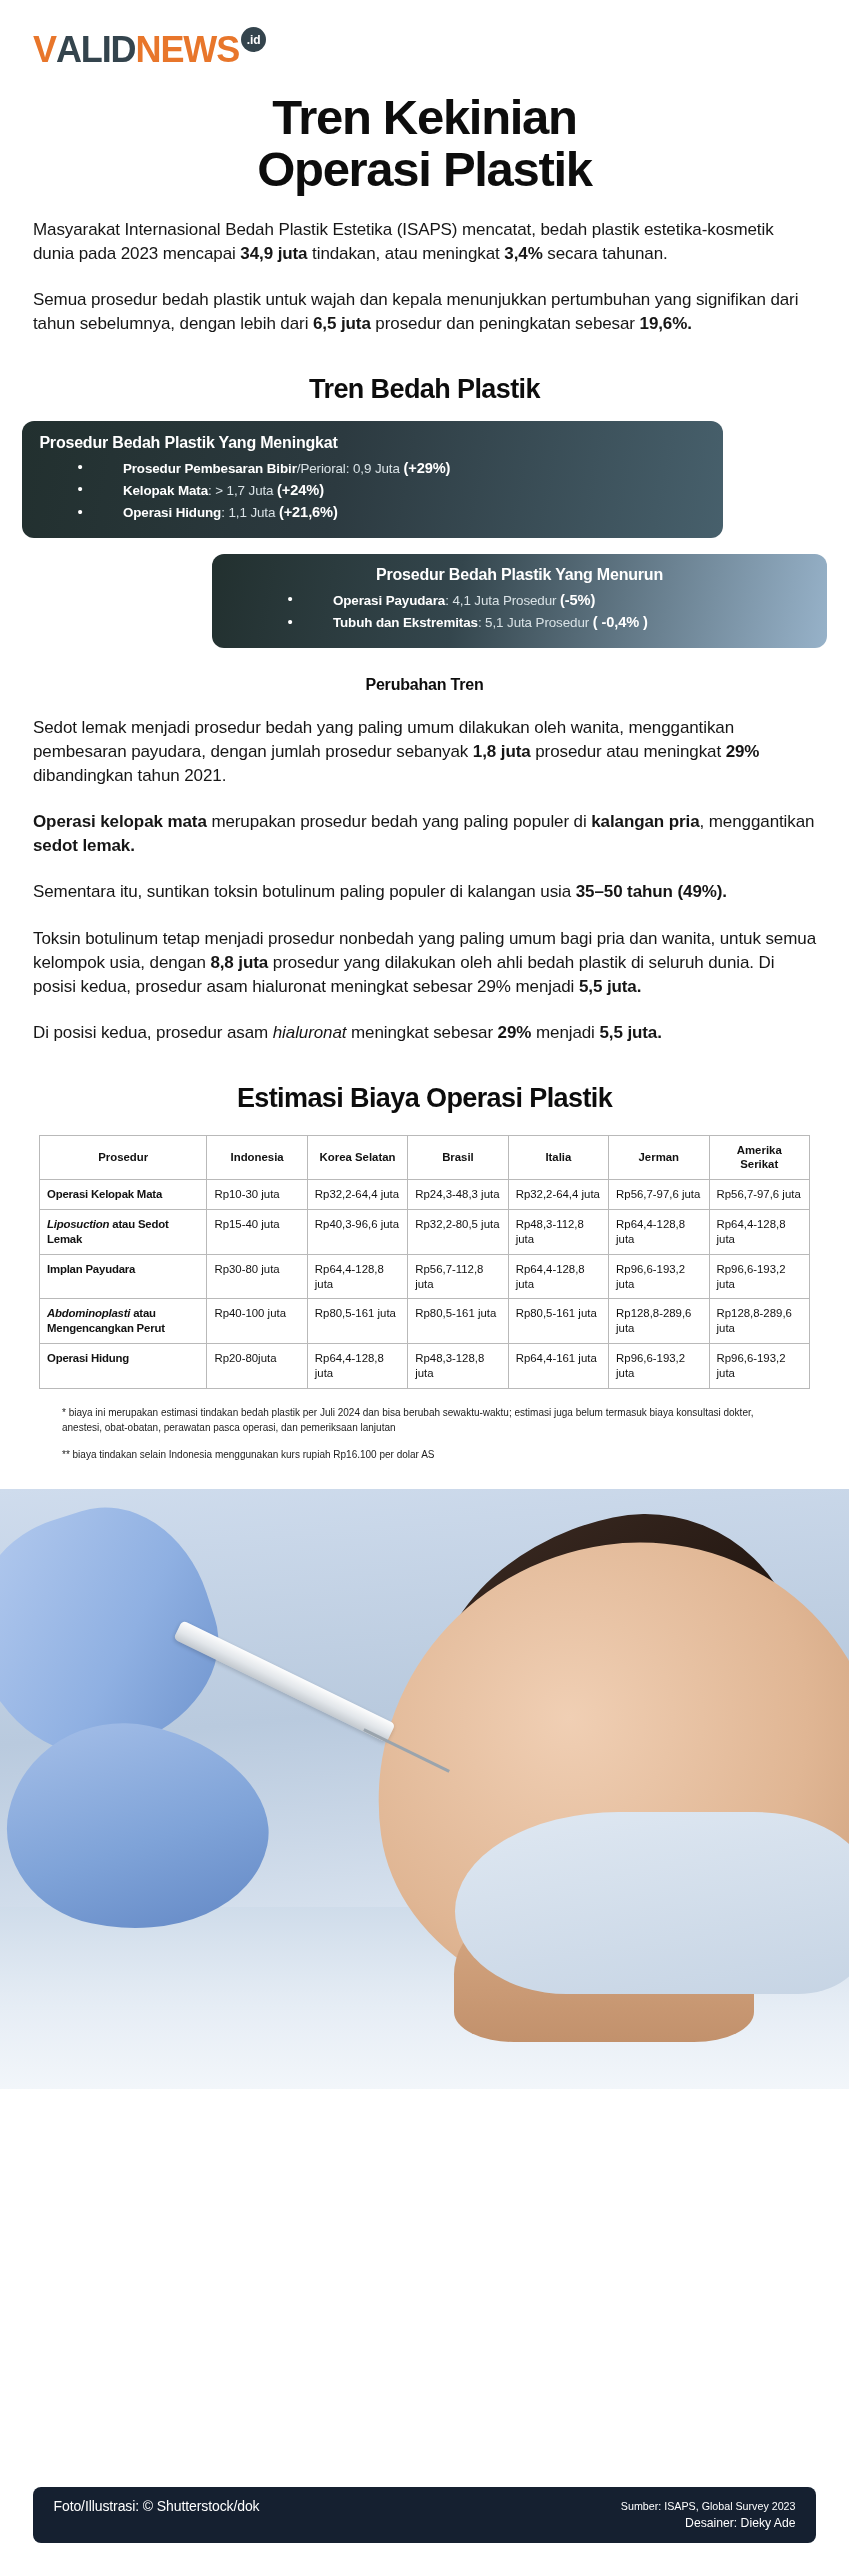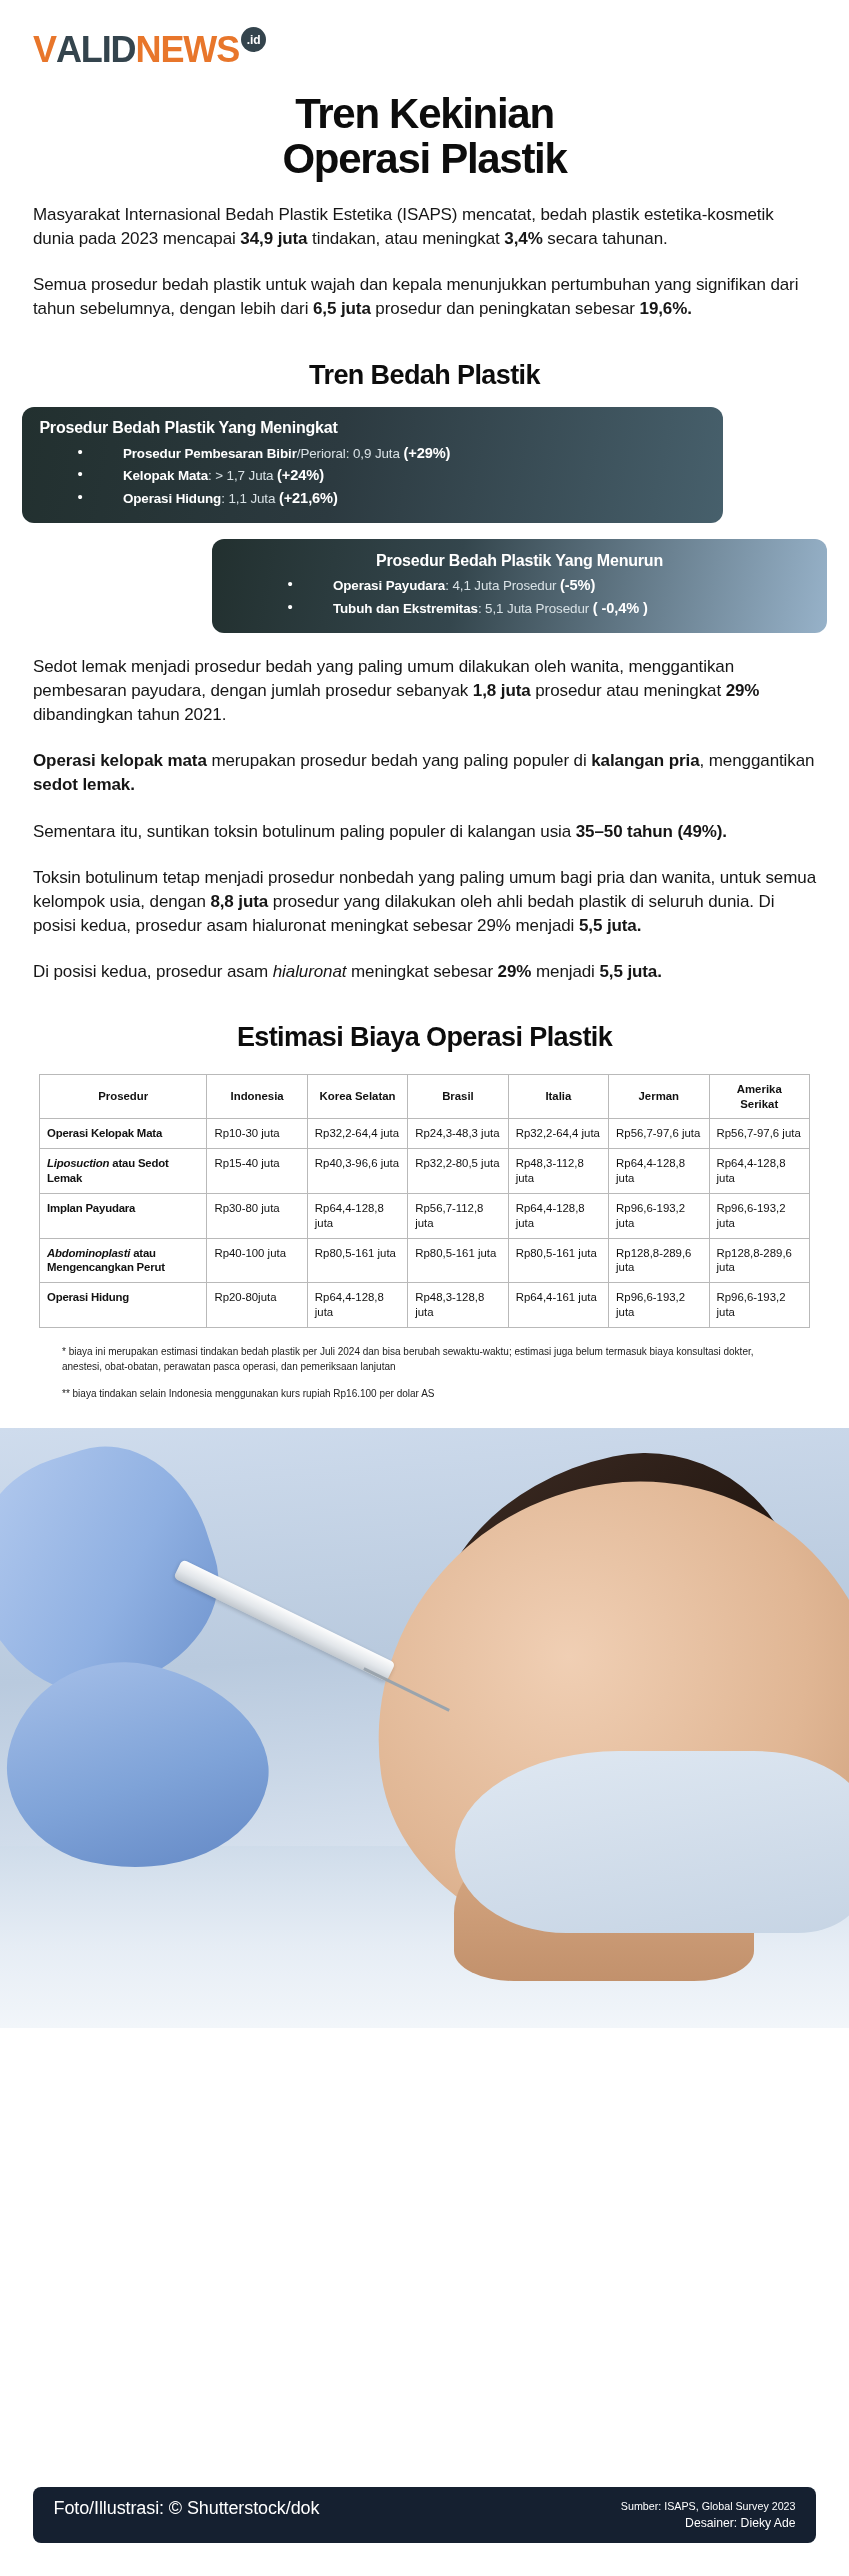--- a/index.html
+++ b/index.html
@@ -49,21 +49,21 @@
     display: flex;
     align-items: center;
     justify-content: center;
     margin-top: 8px;
   }
 
   
   .title {
     margin-top: 24px;
     text-align: center;
-    font-size: 42px;
+    font-size: 49px;
     line-height: 1.06;
     font-weight: 900;
     letter-spacing: -1.3px;
     color: #0d0d0d;
     padding: 0 32px;
   }
 
   
   .body-col { padding: 0 33px; }
   .para {
@@ -263,21 +263,21 @@
     right: 33px;
     bottom: 33px;
     background: #152030;
     border-radius: 8px;
     padding: 11px 20.5px;
     display: flex;
     align-items: flex-start;
     justify-content: space-between;
     color: #ffffff;
   }
-  .footer-left { font-size: 18px; letter-spacing: -0.1px; }
+  .footer-left { font-size: 14px; letter-spacing: -0.1px; }
   .footer-right { text-align: right; font-size: 10.7px; line-height: 1.5; }
   .footer-right .dsg { font-size: 12.2px; }
 </style>
 </head>
 <body>
 
 <div class="page">
 
   <div class="logo-wrap">
     <div class="logo">
@@ -314,20 +314,21 @@
   </div>
 
   <div class="card card-down">
     <div class="card-title">Prosedur Bedah Plastik Yang Menurun</div>
     <ul id="list-down">
         <li><b>Operasi Payudara</b><span class="lite">: 4,1 Juta Prosedur </span><span class="pct">(-5%)</span></li>
         <li><b>Tubuh dan Ekstremitas</b><span class="lite">: 5,1 Juta Prosedur </span><span class="pct">( -0,4% )</span></li>
       </ul>
   </div>
 
+  <h3 class="sub-head">Perubahan Tren</h3>
   <div class="body-col" id="perubahan-body">
       <p class="para"><span>Sedot lemak menjadi prosedur bedah yang paling umum dilakukan oleh wanita, menggantikan pembesaran payudara, dengan jumlah prosedur sebanyak </span><b>1,8 juta</b><span> prosedur atau meningkat </span><b>29%</b><span> dibandingkan tahun 2021.</span></p>
       <p class="para"><b>Operasi kelopak mata</b><span> merupakan prosedur bedah yang paling populer di </span><b>kalangan pria</b><span>, menggantikan </span><b>sedot lemak.</b></p>
       <p class="para"><span>Sementara itu, suntikan toksin botulinum paling populer di kalangan usia </span><b>35–50 tahun (49%).</b></p>
       <p class="para"><span>Toksin botulinum tetap menjadi prosedur nonbedah yang paling umum bagi pria dan wanita, untuk semua kelompok usia, dengan </span><b>8,8 juta</b><span> prosedur yang dilakukan oleh ahli bedah plastik di seluruh dunia. Di posisi kedua, prosedur asam hialuronat meningkat sebesar 29% menjadi </span><b>5,5 juta.</b></p>
       <p class="para"><span>Di posisi kedua, prosedur asam </span><i>hialuronat</i><span> meningkat sebesar </span><b>29%</b><span> menjadi </span><b>5,5 juta.</b></p>
     </div>
 
   <h2 class="section-head">Estimasi Biaya Operasi Plastik</h2>
 

